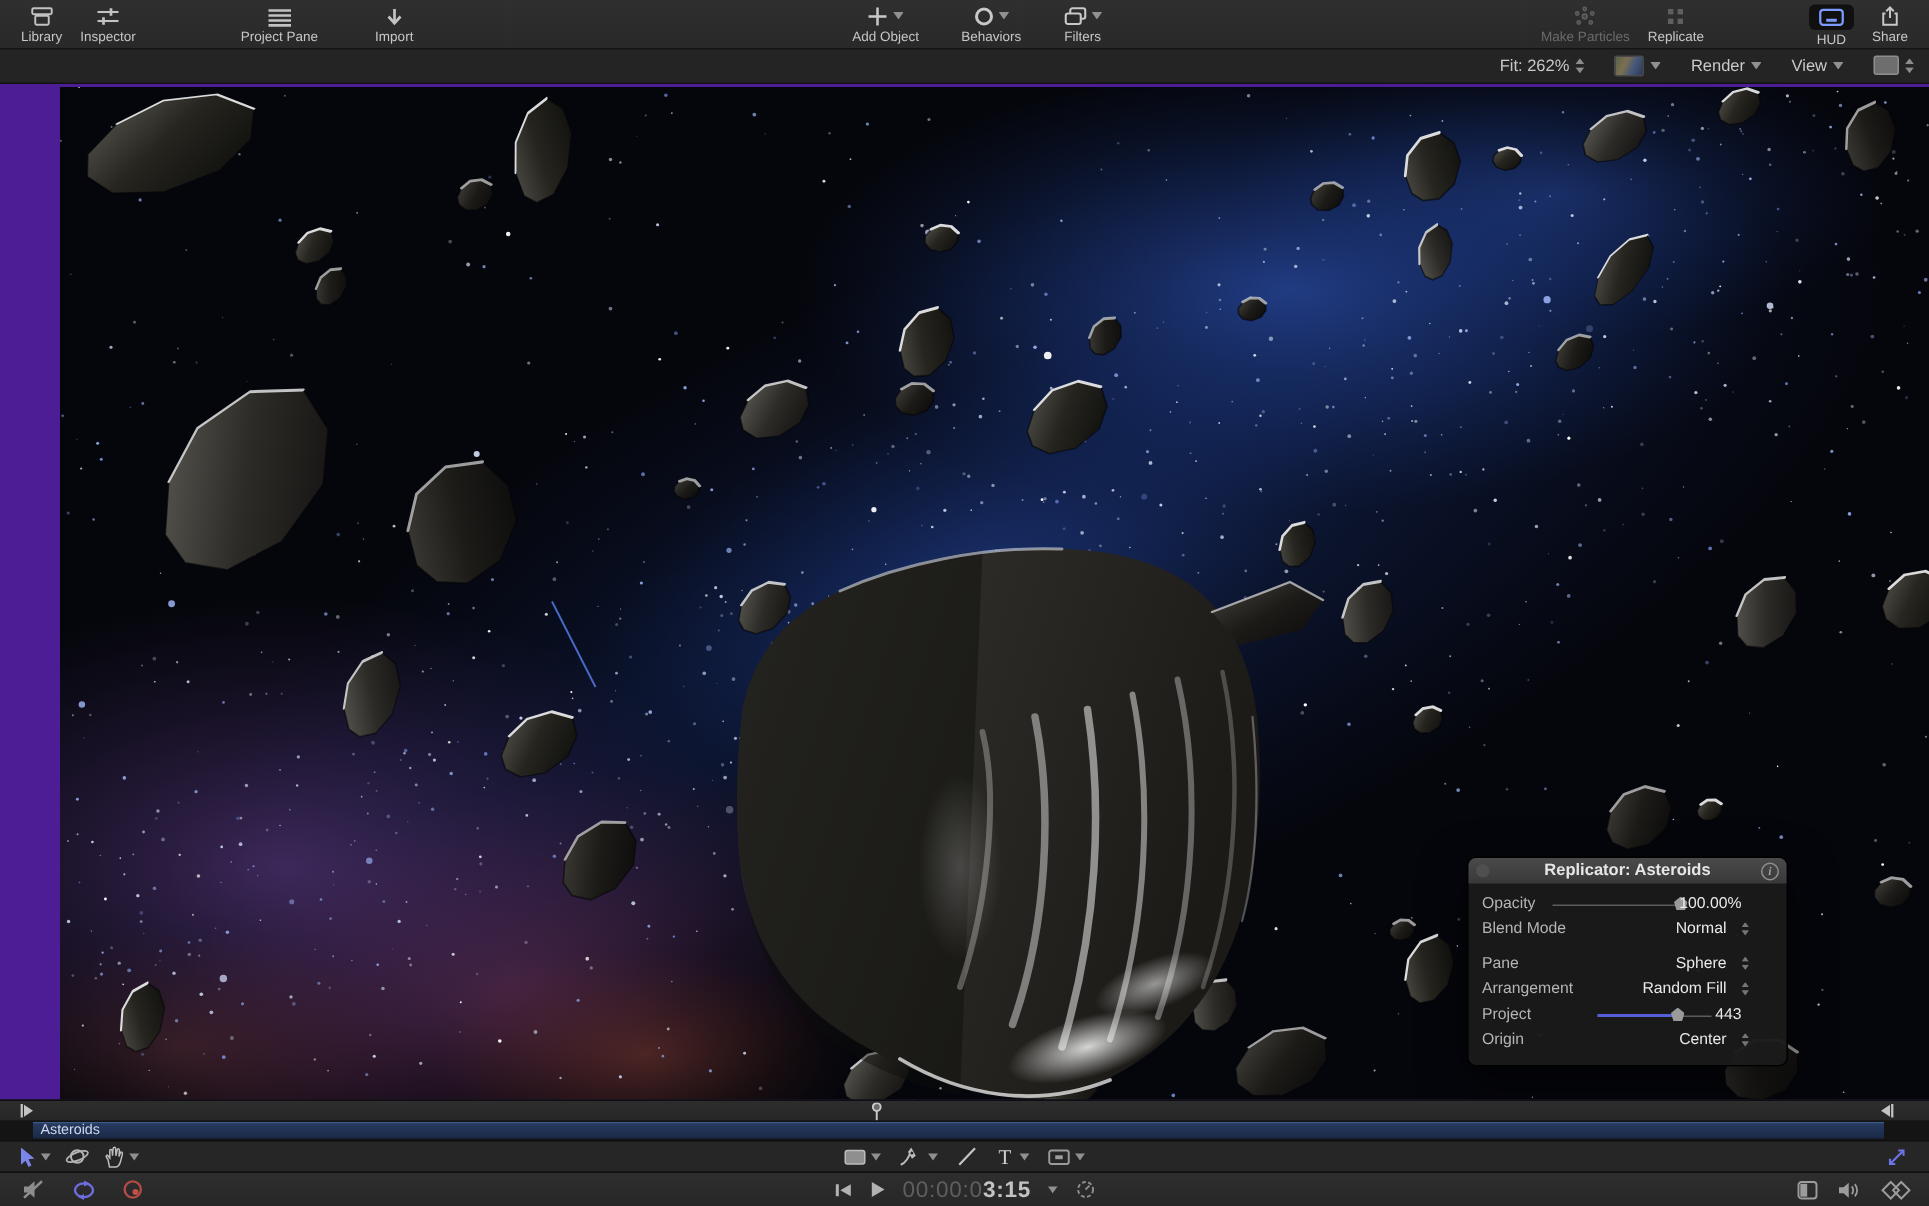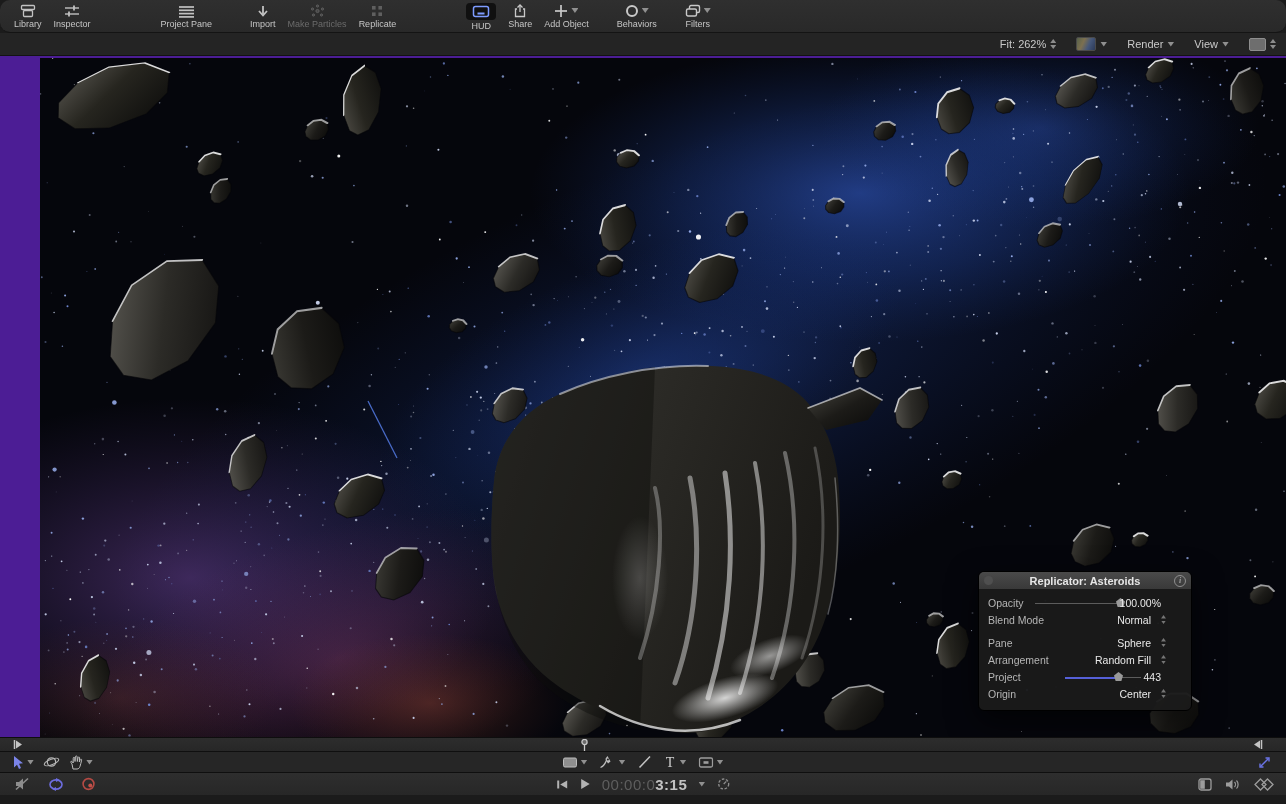--- a/index.html
+++ b/index.html
@@ -1,21 +1,21 @@
 <!DOCTYPE html>
 <html><head>
 <meta charset="utf-8">
 <style>
   html,body{margin:0;padding:0;background:#1b1b1b;}
   body{width:1286px;height:804px;overflow:hidden;font-family:"Liberation Sans",sans-serif;-webkit-user-select:none;user-select:none;}
   .app{width:1286px;height:804px;display:flex;flex-direction:column;}
 
   
   .toolbar{height:33px;background:linear-gradient(#2f2f2f,#292929);border-bottom:1px solid #141414;
-    display:flex;box-sizing:border-box;padding:0 8px;border-radius:10px;}
+    display:flex;justify-content:space-between;box-sizing:border-box;padding:0 8px;}
   .tb-group{display:flex;align-items:flex-start;}
   .tb-btn{display:flex;flex-direction:column;align-items:center;padding:3px 6px 0 6px;cursor:default;}
   .tb-iconrow{height:15px;display:flex;align-items:center;gap:3px;}
   .tb-label{font-size:9px;color:#c6c6c6;margin-top:1px;white-space:nowrap;}
   .tb-btn.disabled .tb-label{color:#6b6b6b;}
   .tb-btn.disabled svg *{stroke:#5f5f5f !important;fill-opacity:.5;}
   .active-pill{background:#101010;border-radius:4px;padding:1px 6px;}
   .chev{width:7px;height:5px;clip-path:polygon(0 0,100% 0,50% 100%);background:#909090;flex:0 0 auto;}
   .gap60{margin-left:58px;} .gap28{margin-left:26px;} .gap18{margin-left:16px;}
 
@@ -126,20 +126,52 @@
             <svg width="14" height="14">
           <line x1="7" y1="2" x2="7" y2="10" stroke="#c2c2c2" stroke-width="1.8"></line>
           <path d="M3,7 L7,11.5 L11,7" fill="none" stroke="#c2c2c2" stroke-width="1.8"></path>
         </svg>
           </div>
         <span class="tb-label">Import</span>
       </div>
     </div>
 
     <div class="tb-group">
+      <div class="tb-btn">
+        <div class="tb-iconrow">
+            <svg width="14" height="14">
+          <line x1="7" y1="1" x2="7" y2="13" stroke="#c8c8c8" stroke-width="1.7"></line>
+          <line x1="1" y1="7" x2="13" y2="7" stroke="#c8c8c8" stroke-width="1.7"></line>
+        </svg>
+            <span class="chev"></span>
+          </div>
+        <span class="tb-label">Add Object</span>
+      </div>
+      <div class="tb-btn gap18">
+        <div class="tb-iconrow">
+            <svg width="14" height="14">
+          <circle cx="7" cy="7" r="5" fill="none" stroke="#c8c8c8" stroke-width="2"></circle>
+        </svg>
+            <span class="chev"></span>
+          </div>
+        <span class="tb-label">Behaviors</span>
+      </div>
+      <div class="tb-btn gap18">
+        <div class="tb-iconrow">
+            <svg width="16" height="14">
+          <rect x="4.5" y="1.5" width="10" height="7" rx="1.5" fill="none" stroke="#c8c8c8" stroke-width="1.4"></rect>
+          <rect x="1.5" y="5" width="10" height="7" rx="1.5" fill="#2b2b2b" stroke="#c8c8c8" stroke-width="1.4"></rect>
+        </svg>
+            <span class="chev"></span>
+          </div>
+        <span class="tb-label">Filters</span>
+      </div>
+    </div>
+
+    <div class="tb-group">
       <div class="tb-btn disabled">
         <div class="tb-iconrow">
             <svg width="15" height="14">
           <circle cx="7.5" cy="7" r="1.6" fill="#5f5f5f"></circle>
           <circle cx="7.5" cy="2" r="1.1" fill="#5f5f5f"></circle>
               <circle cx="12.5" cy="5" r="1.1" fill="#5f5f5f"></circle>
           <circle cx="11.5" cy="11" r="1.1" fill="#5f5f5f"></circle>
               <circle cx="3.5" cy="11" r="1.1" fill="#5f5f5f"></circle>
           <circle cx="2.5" cy="5" r="1.1" fill="#5f5f5f"></circle>
         </svg>
@@ -168,52 +200,20 @@
       </div>
       <div class="tb-btn">
         <div class="tb-iconrow">
             <svg width="14" height="14">
           <path d="M4,5 H2.5 V12.5 H11.5 V5 H10" fill="none" stroke="#c8c8c8" stroke-width="1.3"></path>
           <line x1="7" y1="1.5" x2="7" y2="8" stroke="#c8c8c8" stroke-width="1.3"></line>
           <path d="M4.5,3.5 L7,1 L9.5,3.5" fill="none" stroke="#c8c8c8" stroke-width="1.3"></path>
         </svg>
           </div>
         <span class="tb-label">Share</span>
-      </div>
-    </div>
-
-    <div class="tb-group">
-      <div class="tb-btn">
-        <div class="tb-iconrow">
-            <svg width="14" height="14">
-          <line x1="7" y1="1" x2="7" y2="13" stroke="#c8c8c8" stroke-width="1.7"></line>
-          <line x1="1" y1="7" x2="13" y2="7" stroke="#c8c8c8" stroke-width="1.7"></line>
-        </svg>
-            <span class="chev"></span>
-          </div>
-        <span class="tb-label">Add Object</span>
-      </div>
-      <div class="tb-btn gap18">
-        <div class="tb-iconrow">
-            <svg width="14" height="14">
-          <circle cx="7" cy="7" r="5" fill="none" stroke="#c8c8c8" stroke-width="2"></circle>
-        </svg>
-            <span class="chev"></span>
-          </div>
-        <span class="tb-label">Behaviors</span>
-      </div>
-      <div class="tb-btn gap18">
-        <div class="tb-iconrow">
-            <svg width="16" height="14">
-          <rect x="4.5" y="1.5" width="10" height="7" rx="1.5" fill="none" stroke="#c8c8c8" stroke-width="1.4"></rect>
-          <rect x="1.5" y="5" width="10" height="7" rx="1.5" fill="#2b2b2b" stroke="#c8c8c8" stroke-width="1.4"></rect>
-        </svg>
-            <span class="chev"></span>
-          </div>
-        <span class="tb-label">Filters</span>
       </div>
     </div>
   </header>
 
   <div class="statusbar">
     <div class="sb-item">
       <span>Fit: 262%</span>
       <span class="stepper2">
           <i class="up"></i>
           <i class="dn"></i>
@@ -1601,20 +1601,25 @@
     <svg class="playhead" width="9" height="12">
       <circle cx="4.5" cy="3" r="2.6" fill="#6a6a6a" stroke="#c9c9c9" stroke-width="1.3"></circle>
       <line x1="4.5" y1="5.5" x2="4.5" y2="12" stroke="#c9c9c9" stroke-width="1.3"></line>
     </svg>
     <svg class="marker" style="left:1252px;" width="11" height="11">
       <line x1="9.5" y1="1" x2="9.5" y2="10" stroke="#c4c4c4" stroke-width="1.5"></line>
       <polygon points="8,1.5 2,5.5 8,9.5" fill="#c4c4c4"></polygon>
     </svg>
   </div>
 
+  <div class="trackrow">
+    <div class="trackbar">
+      <span>Asteroids</span>
+    </div>
+  </div>
 
   <div class="toolsrow">
     <div class="tools-left">
       <div class="tool">
         <svg width="12" height="15">
           <path d="M2,1 L2,12.5 L5,9.8 L7,14 L9,13 L7,8.8 L11,8.3 Z" fill="#7b84e8"></path>
         </svg>
         <span class="chev"></span>
       </div>
       <svg width="17" height="16">

